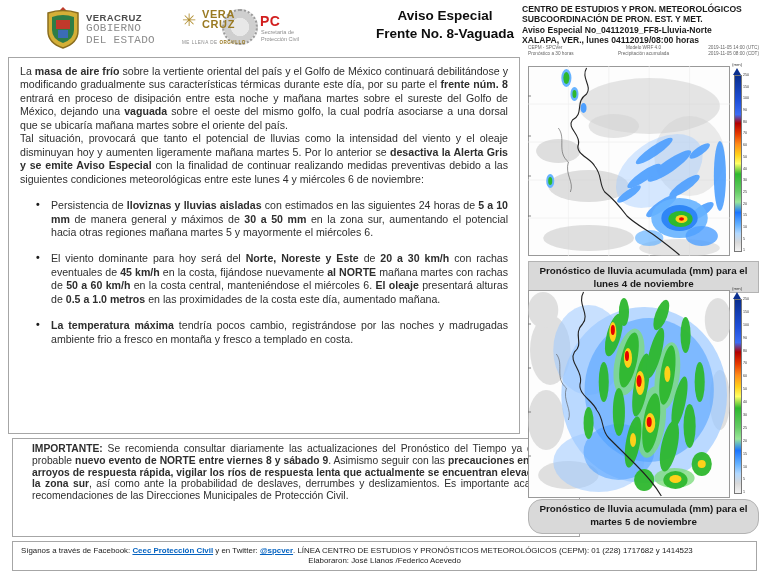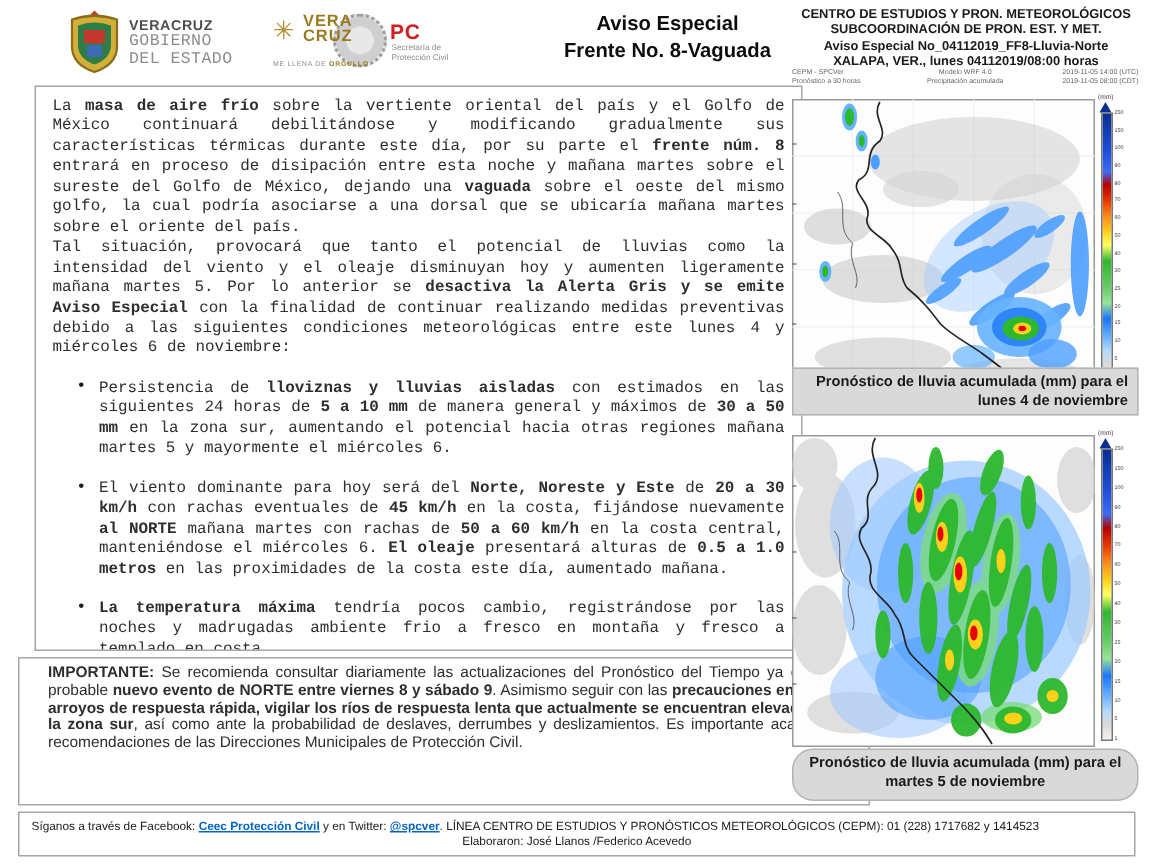--- a/index.html
+++ b/index.html
@@ -16,27 +16,27 @@
   .pc-seal{position:absolute;left:222px;top:9px;width:32px;height:32px;border-radius:50%;
            border:2px dotted #9a9a9a;background:radial-gradient(circle at 50% 50%, #e8e8e8 0 40%, #cfcfcf 41% 70%, #e8e8e8 71%);}
   .pc-abbr{position:absolute;left:260px;top:13px;font-size:14px;font-weight:800;color:#d21f1f;letter-spacing:.5px;}
   .pc-sub{position:absolute;left:261px;top:29px;font-size:5.5px;color:#8c8c8c;line-height:1.25;}
   .brand-star{position:absolute;left:182px;top:10px;font-size:17px;color:#b08d2f;}
   .brand-word{position:absolute;left:202px;top:9px;font-size:11px;font-weight:800;color:#9a7a22;line-height:.95;letter-spacing:.6px;}
   .brand-tag{position:absolute;left:182px;top:40px;font-size:4.6px;color:#8c8c8c;letter-spacing:.5px;}
   .brand-tag .b{color:#9a7a22;}
   .title-block{position:absolute;left:325px;top:7px;width:240px;text-align:center;
                font-size:13.5px;font-weight:700;color:#0d0d0d;line-height:1.3;}
-  .office-block{position:absolute;left:522px;top:4px;width:244px;text-align:center;
+  .office-block{position:absolute;left:522px;top:4px;width:244px;
                 font-size:8.6px;font-weight:700;color:#1a1a1a;line-height:1.22;}
 
   
   .box{border:1.2px solid #a6a6a6;background:#fff;box-sizing:border-box;}
-  .box-main{left:23px;top:57px;width:512px;height:377px;padding:7px 11px;
-            font-size:10.6px;line-height:1.27;text-align:justify;color:#2e2e2e;overflow:hidden;font-family:Liberation Mono, monospace;}
+  .box-main{left:8px;top:57px;width:512px;height:377px;padding:7px 11px;
+            font-size:10.6px;line-height:1.27;text-align:justify;color:#2e2e2e;overflow:hidden;}
   .box-main p{margin:0;}
   .box-main p + p{}
   ul.bullets{margin:13px 0 0 16px;padding:0;list-style:none;}
   ul.bullets li{position:relative;padding-left:15px;margin-bottom:13px;}
   ul.bullets li::before{content:"\2022";position:absolute;left:0;top:-1px;font-weight:700;color:#1a1a1a;}
   .box-important{left:12px;top:438px;width:568px;height:99px;padding:4px 19px;
                  font-size:10.3px;line-height:1.15;text-align:justify;color:#2e2e2e;overflow:hidden;}
   .box-footer{left:12px;top:541px;width:745px;height:30px;padding:4px 8px 2px 8px;
               font-size:7.9px;color:#1a1a1a;overflow:hidden;}
   .doc-link{color:#0563c1;font-weight:700;cursor:pointer;}
@@ -224,21 +224,21 @@
           <div>25</div>
           <div>20</div>
           <div>15</div>
           <div>10</div>
           <div>5</div>
           <div>1</div>
         </div>
     </div>
   </div>
 
-  <div class="abs map-caption" style="top:245px;height:32px;text-align:right;">Pronóstico  de lluvia acumulada  (mm) para el lunes 4 de noviembre</div>
+  <div class="abs map-caption" style="top:261px;height:32px;">Pronóstico  de lluvia acumulada  (mm) para el lunes 4 de noviembre</div>
 
   <div class="abs map-wrap" style="top:290px;height:208px;">
     <svg width="202" height="208" viewBox="0 0 200 208" preserveAspectRatio="none">
       <rect x="0.5" y="0.5" width="199" height="207" fill="#fdfdfd" stroke="#999" stroke-width="1"></rect>
       <g fill="#cccccc" opacity="0.6">
         <ellipse cx="22" cy="60" rx="20" ry="35"></ellipse>
           <ellipse cx="18" cy="130" rx="18" ry="30"></ellipse>
         <ellipse cx="40" cy="185" rx="30" ry="14"></ellipse>
           <ellipse cx="15" cy="20" rx="15" ry="18"></ellipse>
         <ellipse cx="188" cy="30" rx="13" ry="22"></ellipse>

